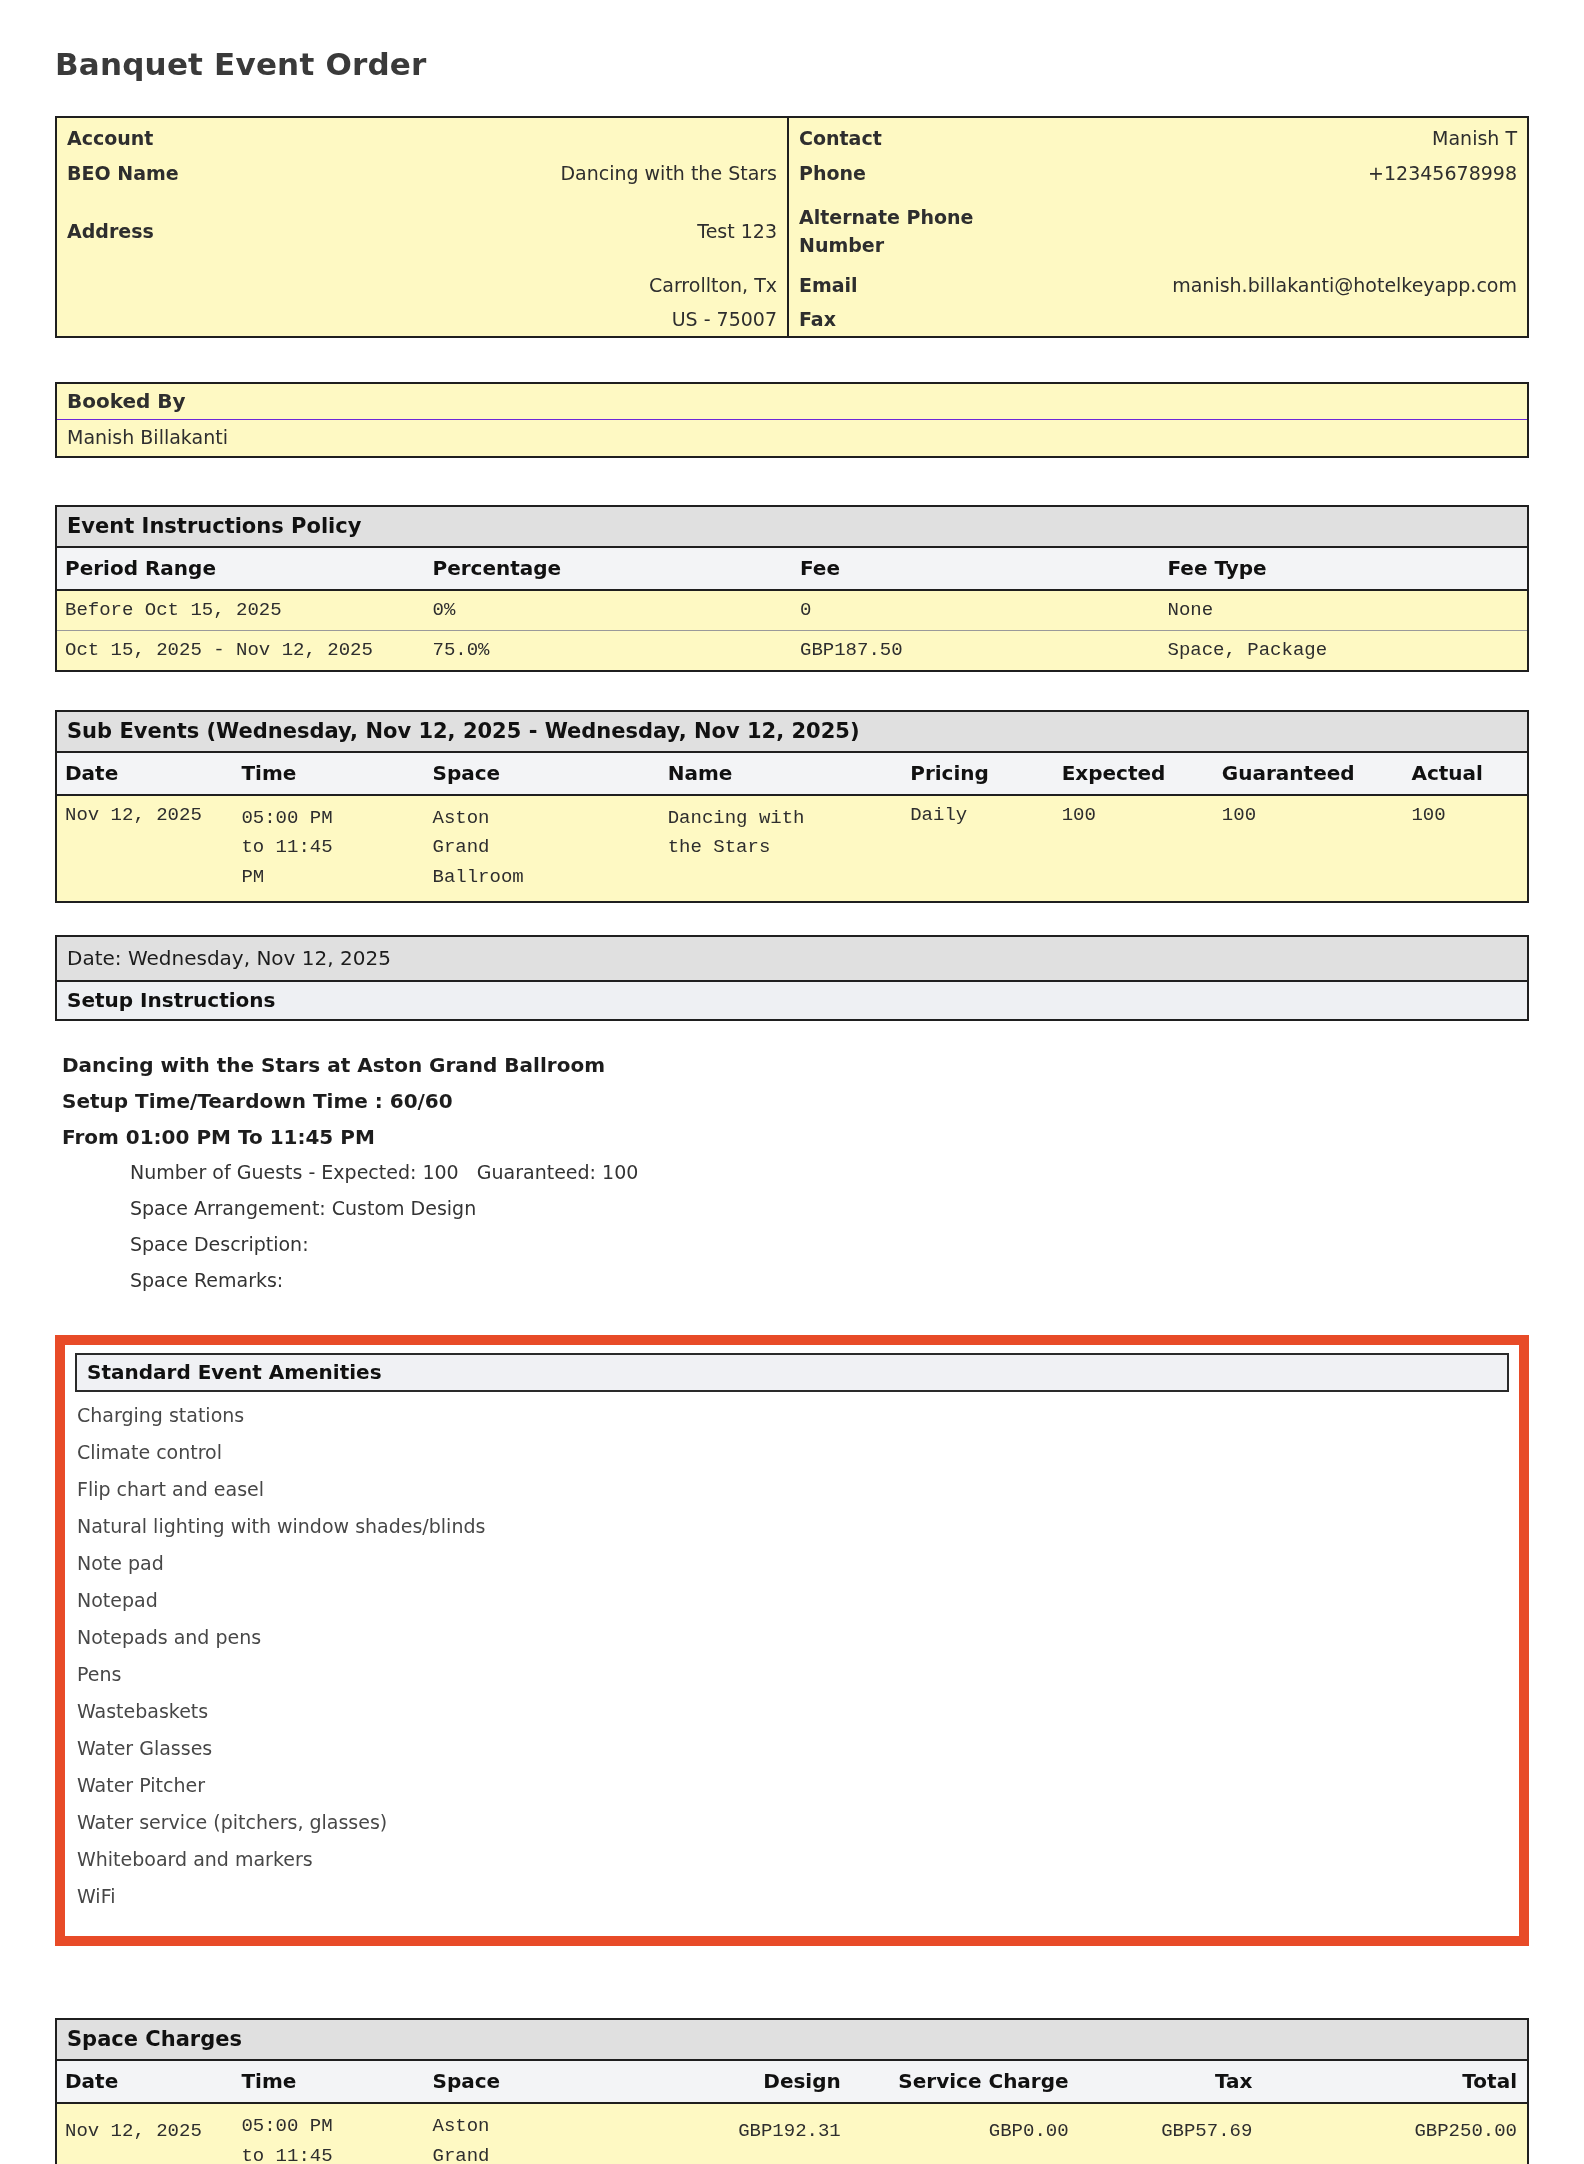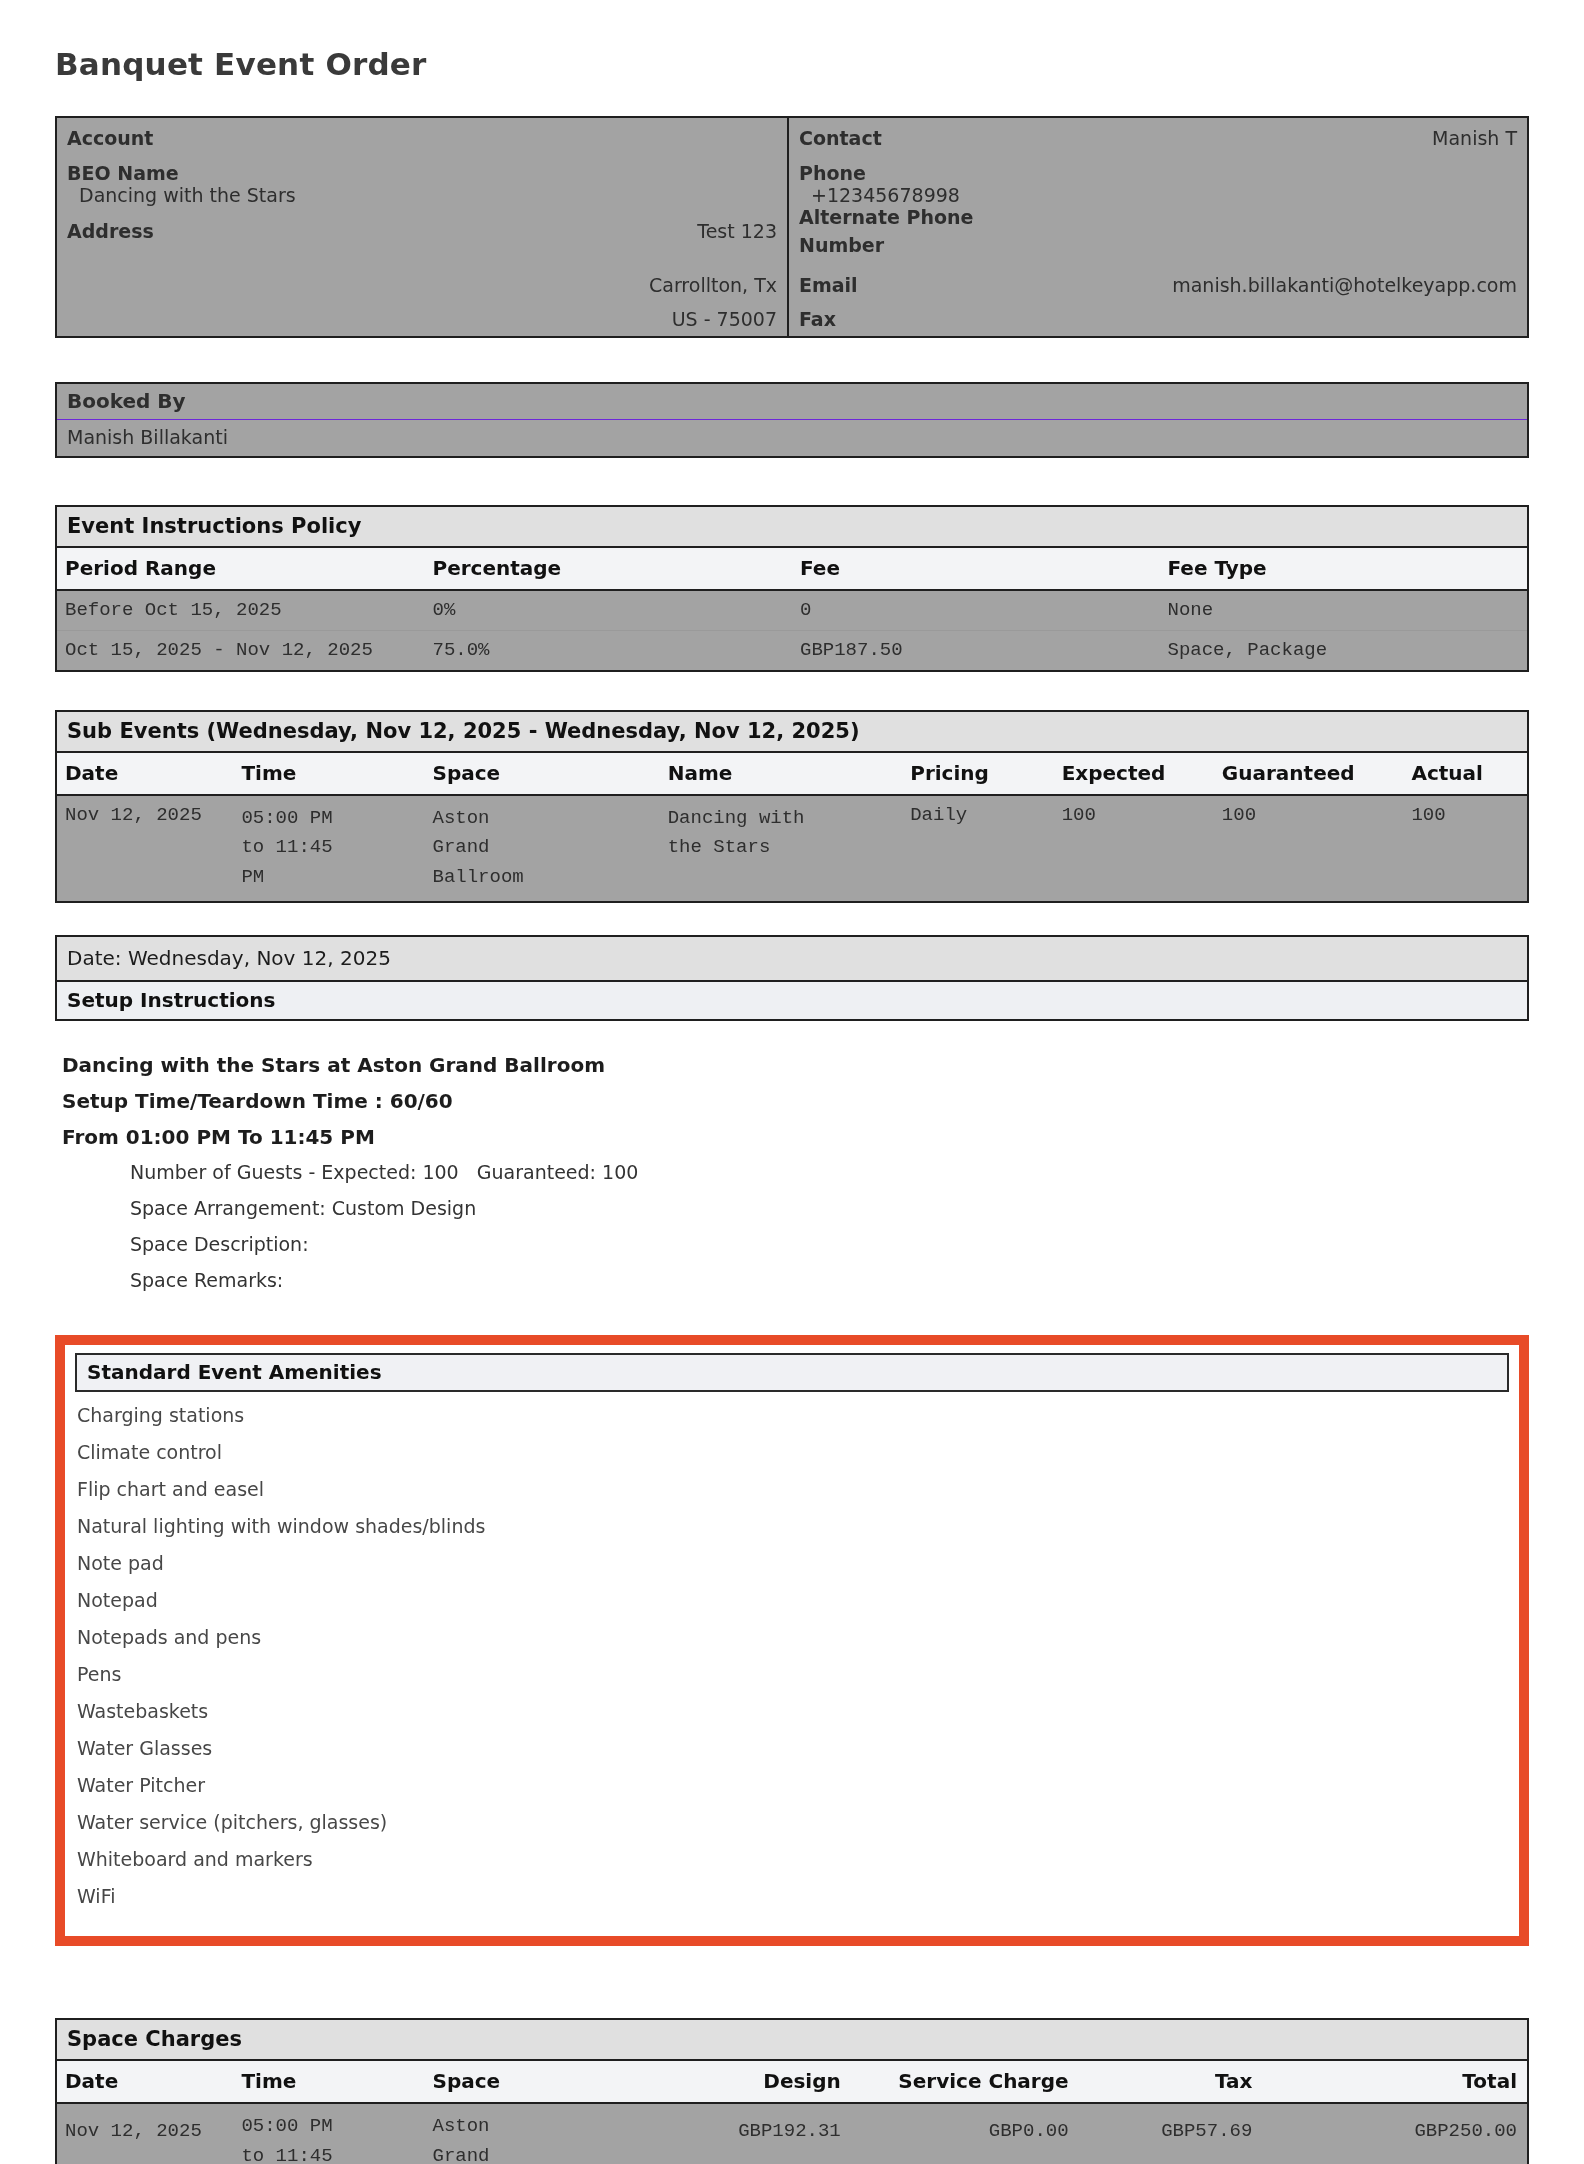--- a/index.html
+++ b/index.html
@@ -7,30 +7,30 @@
   body {
     width: 1584px; min-height: 2164px; position: relative;
     font-family: "DejaVu Sans", "Liberation Sans", sans-serif;
     color: #2e2e2e; font-size: 19px;
   }
   .content { margin-left: 55px; width: 1474px; }
   .doc-title {
     text-align: left; font-weight: bold; font-size: 31px; color: #3a3a3a;
     padding-top: 46px; margin-bottom: 34px; letter-spacing: 0.2px;
   }
-  .box { border: 2px solid #1f1f1f; background: #a3a3a3; }
+  .box { border: 2px solid #1f1f1f; background: #fef9c3; }
 
   
   .acct { display: grid; grid-template-columns: 730px 740px; margin-bottom: 44px; }
   .acct-col.right { border-left: 2px solid #1f1f1f; }
   .acct-row { display: flex; justify-content: space-between; align-items: flex-start; padding: 0 10px; }
   .acct-row .lbl { font-weight: bold; white-space: normal; }
   .acct-row .val { text-align: right; flex: 1; padding-left: 12px; }
   .r1 { height: 36px; padding-top: 9px; }
-  .r2 { height: 44px; padding-top: 8px; flex-direction: column; }
+  .r2 { height: 44px; padding-top: 8px; }
   .r3 { height: 66px; padding-top: 6px; }
   .r3.centered { align-items: center; padding-top: 0; }
   .r4 { height: 40px; padding-top: 10px; }
   .r5 { height: 32px; padding-top: 4px; }
   .lbl-narrow { max-width: 205px; line-height: 1.45; }
 
   
   .booked { margin-bottom: 47px; }
   .booked-header { font-weight: bold; padding: 5px 10px 6px; border-bottom: 1px solid #6d28d9; font-size: 20px; }
   .booked-value { padding: 6px 10px 8px; }

